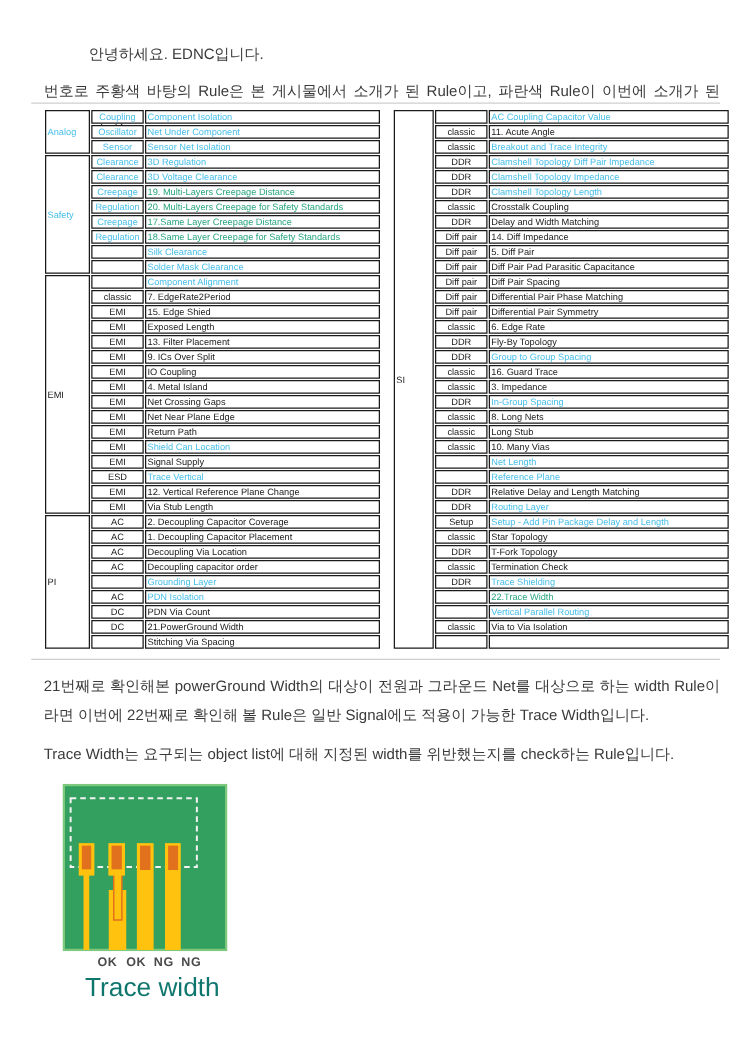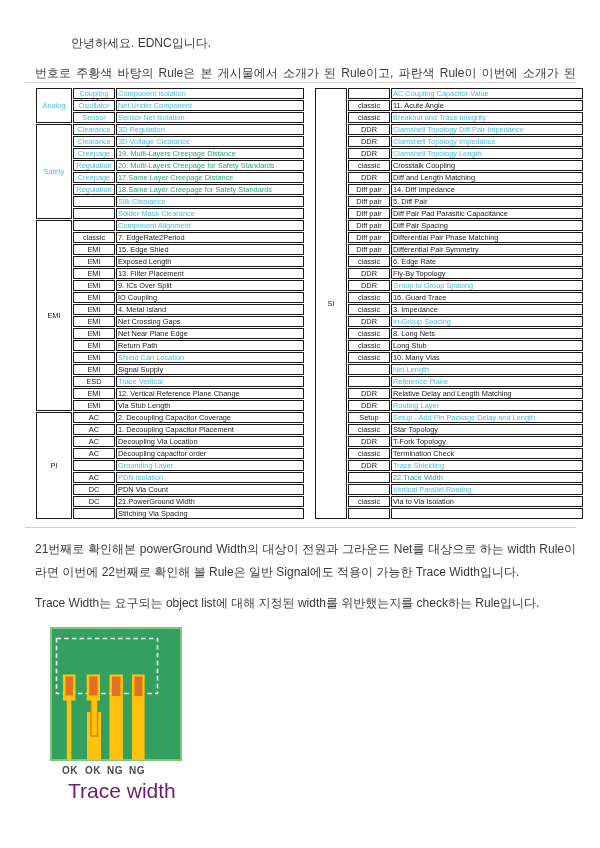--- a/index.html
+++ b/index.html
@@ -7,40 +7,40 @@
   .page{position:relative;width:600px;height:848px;overflow:hidden;background:#fff;}
   .para{position:absolute;left:35px;width:541px;font-size:12px;color:#3a3a3a;line-height:1.9;margin:0;}
   #greeting{top:32px;margin-left:36px;}
   #intro{top:62px;text-align:justify;text-align-last:justify;}
   .divider{position:absolute;left:25px;width:551px;border-top:1px solid #cfcfcf;height:0;}
   #divider-top{top:82px;}
   #divider-bottom{top:527px;}
   .tables{position:absolute;left:35px;top:87px;display:flex;gap:9px;}
   table.rules{border-collapse:separate;border-spacing:1px;font-size:7.4px;color:#1a1a1a;}
   table.rules td{border:1px solid #1a1a1a;background:#fff;height:9px;line-height:9px;padding:0 1px;white-space:nowrap;overflow:hidden;}
-  td.group{width:32px;text-align:center;}
+  td.group{width:32px;text-align:left;}
   #right-table td.group{width:28px;}
   td.sub{width:38px;text-align:center;}
   td.rule{width:184px;text-align:left;padding:0 0 0 3px;}
   #right-table td.rule{width:188px;}
   .c-cyan{color:#47bee8;}
   .s-cyan{color:#47bee8;}
   .s-orange{background:#ffb400;color:#1a1a1a;}
   .s-orangeTeal{background:#ffb400;color:#27a47e;margin-top:47px;}
   .s-gray{background:#c3c3c3;}
   #para-22{top:538px;text-align:justify;}
   #para-desc{top:592px;}
   .figure{position:absolute;left:50px;top:627px;width:132px;height:134px;}
-  .ok-labels{position:absolute;top:765px;left:0;width:200px;height:14px;}
+  .ok-labels{position:absolute;top:765px;left:16px;width:200px;height:14px;}
   .ok-labels span{position:absolute;font-size:10px;font-weight:600;color:#4a4a4a;letter-spacing:.5px;}
   .ok-labels span:nth-child(1){left:62px;}
   .ok-labels span:nth-child(2){left:85px;}
   .ok-labels span:nth-child(3){left:107px;}
   .ok-labels span:nth-child(4){left:129px;}
-  .caption{position:absolute;left:68px;top:779px;font-size:21px;color:#701a75;margin:0;}
+  .caption{position:absolute;left:68px;top:779px;font-size:21px;color:#0f766e;margin:0;}
 </style>
 </head>
 <body>
 
 <div class="page">
 
   <p class="para" id="greeting">안녕하세요. EDNC입니다.</p>
   <p class="para" id="intro">번호로 주황색 바탕의 Rule은 본 게시물에서 소개가 된 Rule이고, 파란색 Rule이 이번에 소개가 된 Rule입니다.</p>
 
   <div class="divider" id="divider-top"></div>
@@ -224,21 +224,21 @@
           <tr>
             <td class="sub">DDR</td>
             <td class="rule s-cyan">Clamshell Topology Length</td>
           </tr>
           <tr>
             <td class="sub">classic</td>
             <td class="rule s-plain">Crosstalk Coupling</td>
           </tr>
           <tr>
             <td class="sub">DDR</td>
-            <td class="rule s-plain">Diff and Length Matching</td>
+            <td class="rule s-plain">Delay and Width Matching</td>
           </tr>
           <tr>
             <td class="sub">Diff pair</td>
             <td class="rule s-orange">14. Diff Impedance</td>
           </tr>
           <tr>
             <td class="sub">Diff pair</td>
             <td class="rule s-orange">5. Diff Pair</td>
           </tr>
           <tr>

